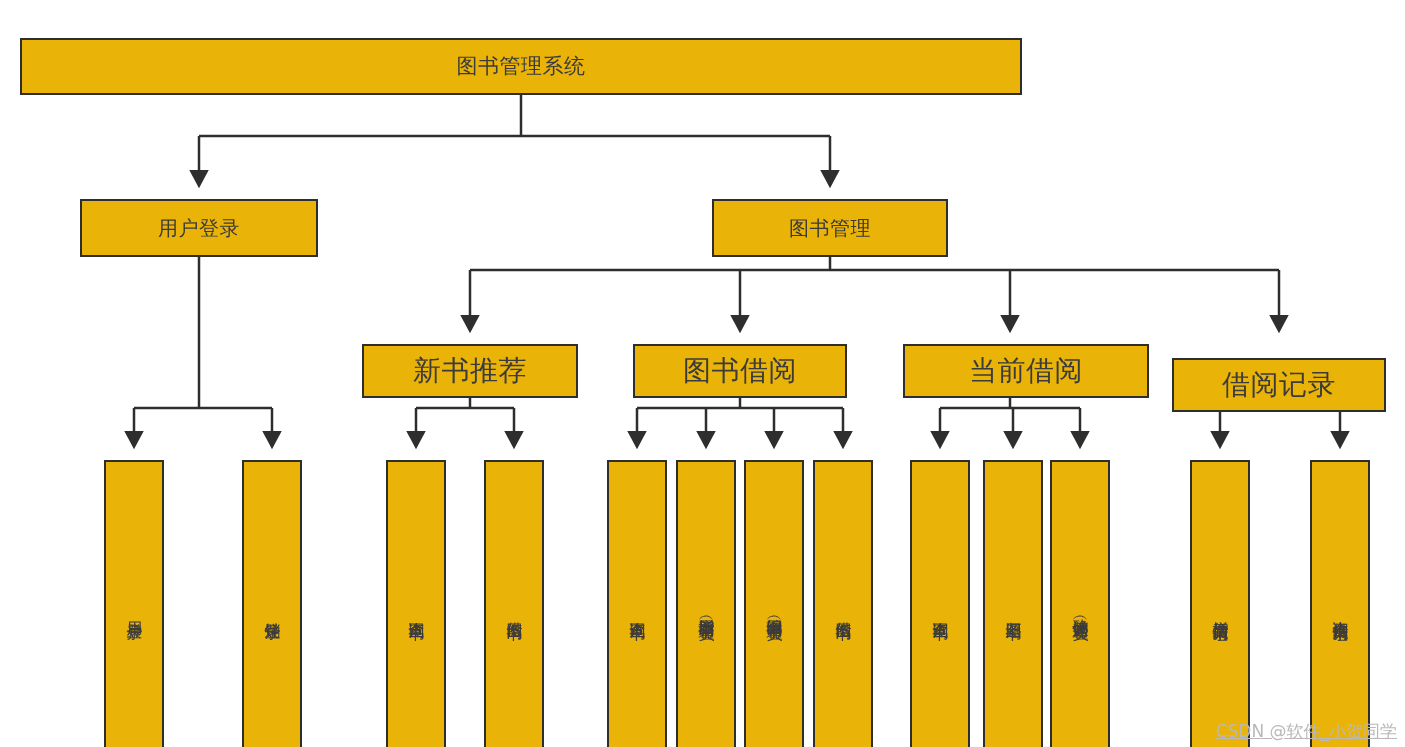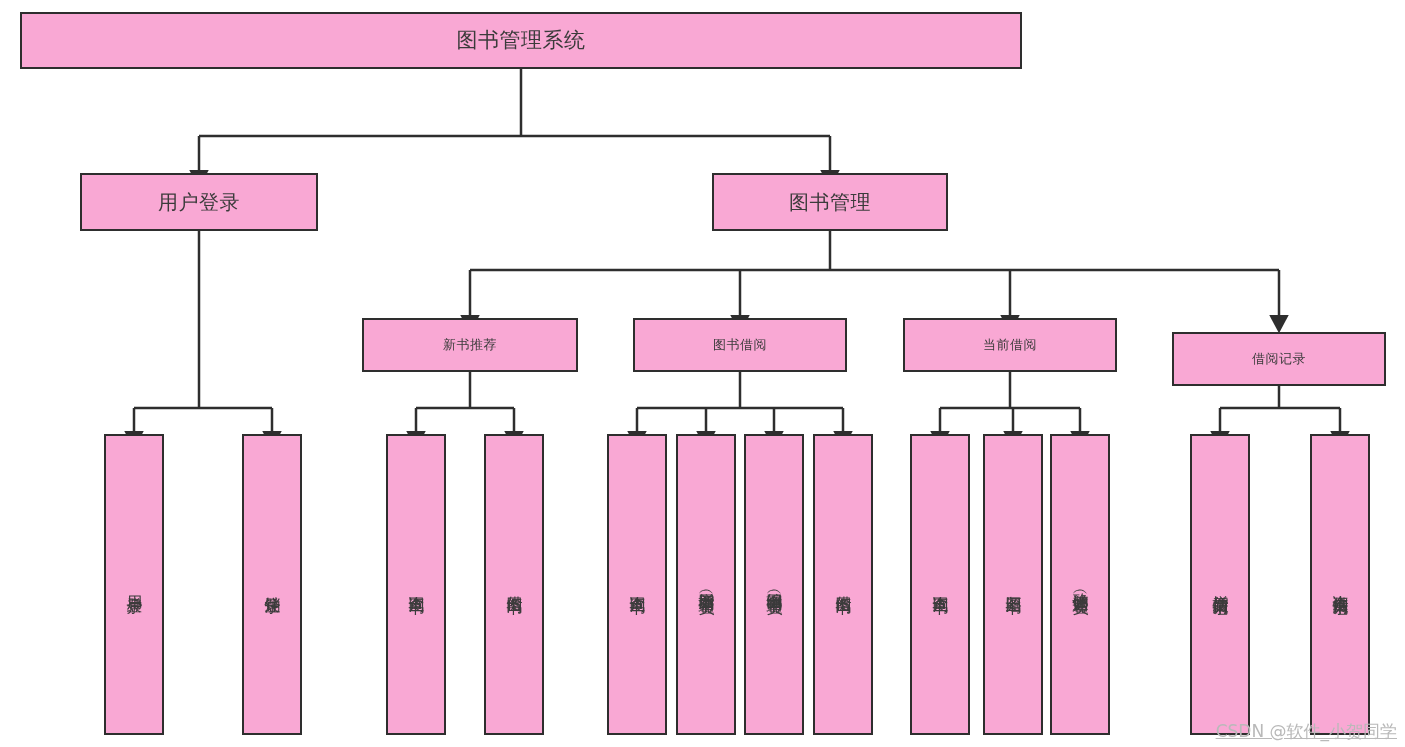--- a/index.html
+++ b/index.html
@@ -21,30 +21,31 @@
     position: absolute;
     left: 0;
     top: 0;
     width: 1405px;
     height: 747px;
   }
   .node {
     position: absolute;
     box-sizing: border-box;
     border: 2.5px solid #2e2e2e;
-    background: #f9a8d4;
+    background: #eab308;
     display: flex;
     align-items: center;
     justify-content: center;
     color: #3b3b3b;
     z-index: 2;
+    margin-top: 26px;
   }
   .node.level0 { font-size: 21px; }
   .node.level1 { font-size: 20px; }
-  .node.level2 { font-size: 13px; align-items: center; }
+  .node.level2 { font-size: 28px; align-items: center; }
   .node .label {
     display: block;
     text-align: center;
     line-height: 1.02;
     letter-spacing: 0.5px;
   }
   .node.vertical {
     align-items: center;
     justify-content: center;
   }
@@ -123,21 +124,21 @@
       </div>
       <div class="node level1" id="node-bookmgmt" style="left: 712px; top: 173px; width: 236px; height: 58px; justify-content: center;">
         <span class="label">图书管理</span>
       </div>
       <div class="node level2" id="node-newbook" style="left: 362px; top: 318px; width: 216px; height: 54px;">
         <span class="label">新书推荐</span>
       </div>
       <div class="node level2" id="node-borrow" style="left: 633px; top: 318px; width: 214px; height: 54px;">
         <span class="label">图书借阅</span>
       </div>
-      <div class="node level2" id="node-current" style="left: 903px; top: 318px; width: 214px; height: 54px;">
+      <div class="node level2" id="node-current" style="left: 903px; top: 318px; width: 246px; height: 54px;">
         <span class="label">当前借阅</span>
       </div>
       <div class="node level2" id="node-records" style="left: 1172px; top: 332px; width: 214px; height: 54px;">
         <span class="label">借阅记录</span>
       </div>
       <div class="node level3 vertical" id="node-l-userlogin" style="left: 104px; top: 434px; width: 60px; height: 301px;">
         <span class="label">用户登录</span>
       </div>
       <div class="node level3 vertical" id="node-l-logout" style="left: 242px; top: 434px; width: 60px; height: 301px;">
         <span class="label">注销登录</span>

